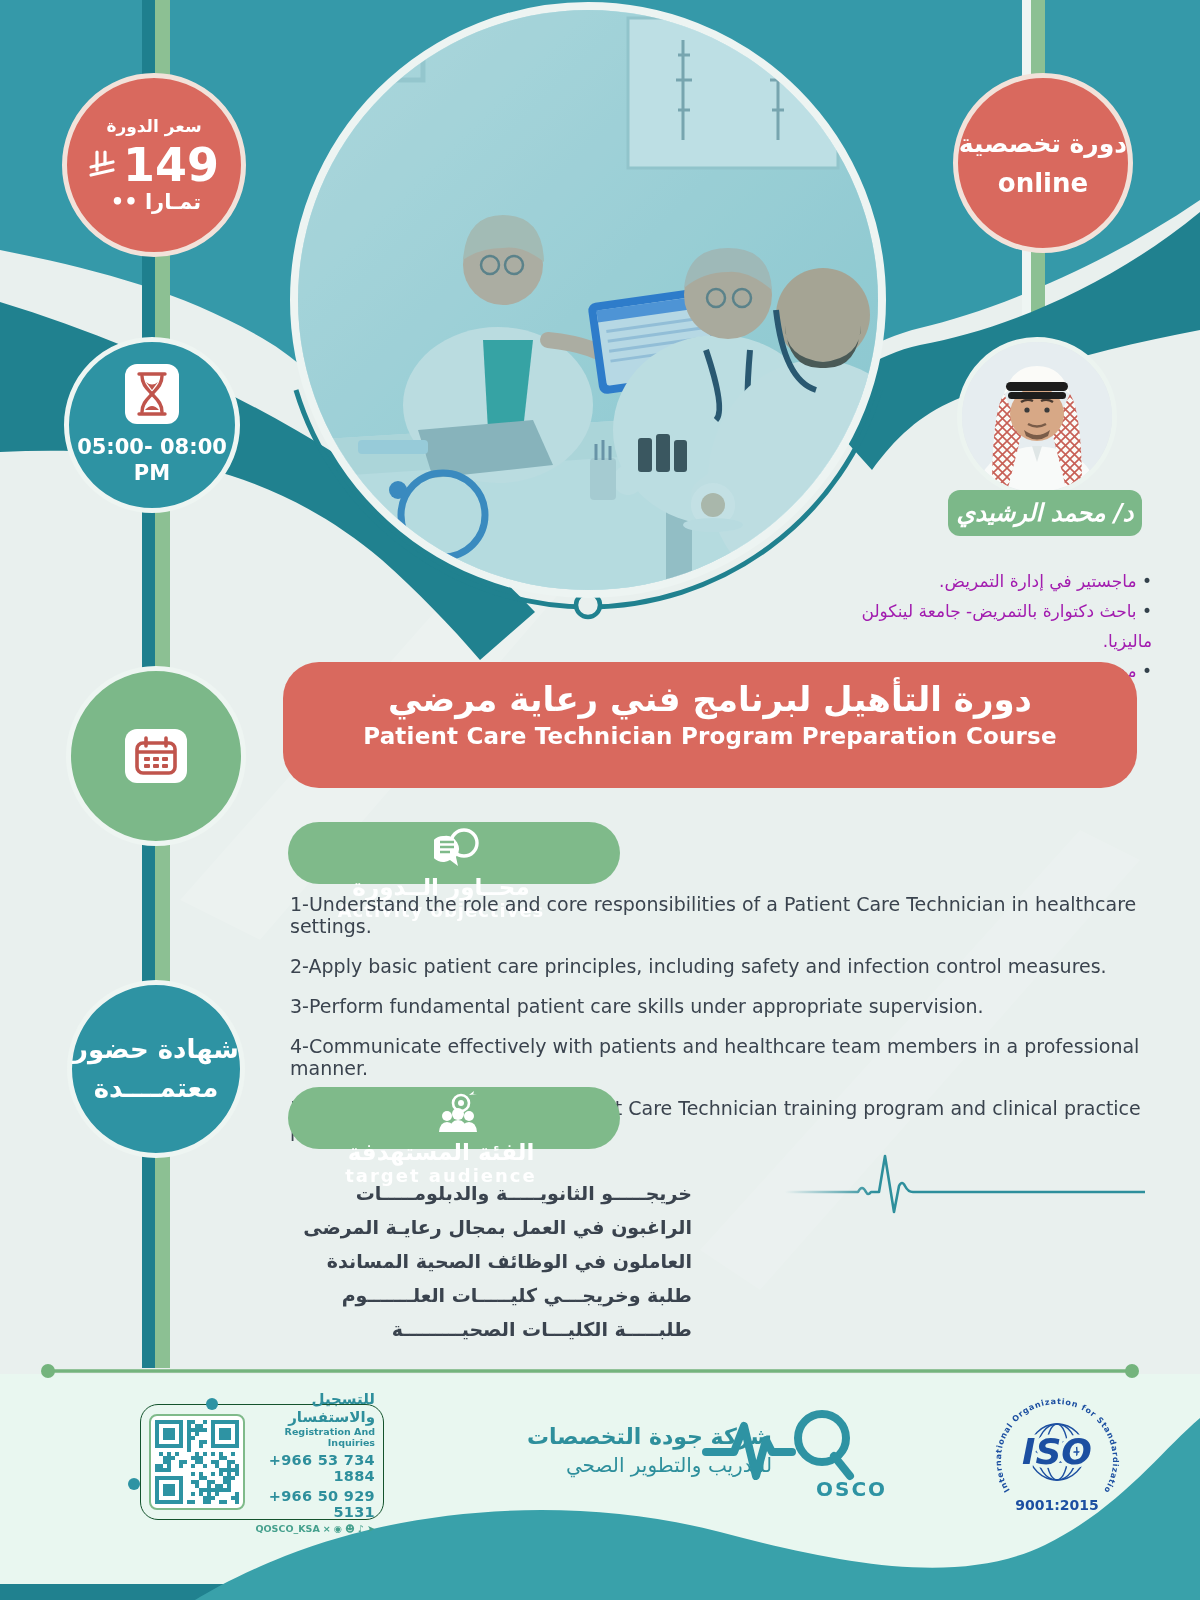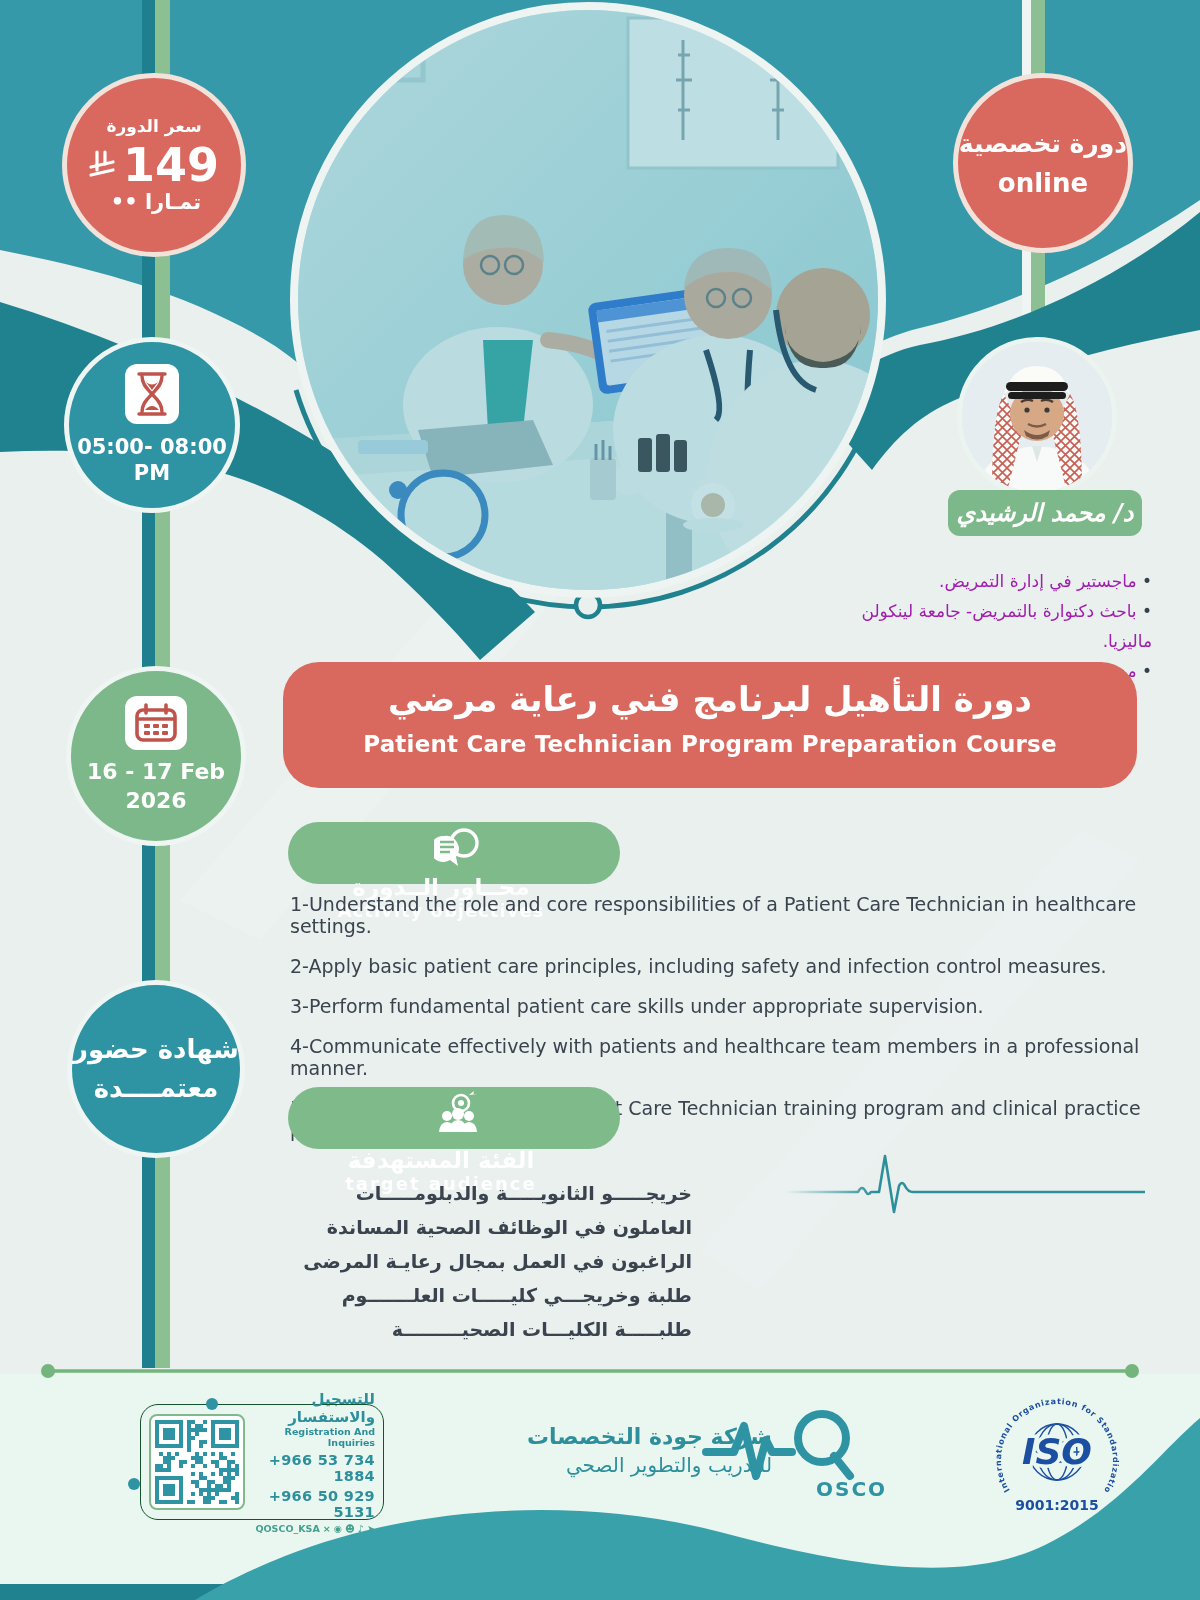--- a/index.html
+++ b/index.html
@@ -31,29 +31,29 @@
   
   #photo-circle{left:290px;top:2px;width:596px;height:596px;border:8px solid #edf4f2;border-radius:50%;overflow:hidden;z-index:2;background:#bfe0e5;}
   
   #instructor-photo{left:957px;top:337px;width:160px;height:160px;border:5px solid #ecf4f0;border-radius:50%;overflow:hidden;z-index:3;background:#e3eaec;}
   #instructor-name{left:948px;top:490px;width:194px;height:46px;background:#7cb889;border-radius:12px;color:#fff;font-size:24px;font-weight:bold;display:flex;align-items:center;justify-content:center;z-index:3;font-style:italic;}
   #instructor-quals{left:830px;top:566px;width:322px;direction:rtl;text-align:right;color:#a21caf;font-size:17px;line-height:30px;z-index:3;}
   #instructor-quals div::before{content:"•  ";color:#33414b;}
   
   #title-banner{left:283px;top:662px;width:854px;height:126px;background:#d9695e;border-radius:36px;color:#fff;text-align:center;z-index:3;}
   #title-ar{font-size:34px;font-weight:bold;margin-top:17px;}
-  #title-en{font-size:23px;font-weight:bold;margin-top:12px;letter-spacing:.2px;}
+  #title-en{font-size:23px;font-weight:bold;margin-top:4px;letter-spacing:.2px;}
   
   .pill{height:62px;background:#7fba8a;border-radius:31px;display:flex;align-items:center;color:#fff;z-index:3;flex-direction:column;}
   .pill .picon{width:52px;height:52px;margin-left:8px;flex:0 0 auto;display:flex;align-items:center;justify-content:center;}
   .pill .ptxt{flex:1;text-align:center;padding-right:26px;}
   .pill .ptxt .ar{font-size:23px;font-weight:bold;line-height:1.15;}
   .pill .ptxt .en{font-size:18px;font-weight:bold;letter-spacing:1px;}
   #objectives-pill{left:288px;top:822px;width:332px;}
-  #audience-pill{left:288px;top:1087px;width:332px;gap:8px;}
+  #audience-pill{left:288px;top:1087px;width:332px;}
   
   #objectives-list{left:290px;top:893px;width:858px;color:#3a434e;font-size:19px;z-index:3;}
   #objectives-list div{margin-bottom:18px;}
   #audience-list{left:290px;top:1176px;width:402px;direction:rtl;text-align:right;color:#3a434e;font-size:19px;font-weight:bold;line-height:34px;z-index:3;}
   
   #contact-card{left:140px;top:1404px;width:244px;height:116px;border:1px solid #14532d;border-radius:18px;display:flex;align-items:center;z-index:3;}
   #qr-box{width:92px;height:92px;margin-left:8px;background:#fff;border:2px solid #7fba8a;border-radius:8px;display:flex;align-items:center;justify-content:center;flex:0 0 auto;}
   #contact-texts{flex:1;text-align:right;padding:0 8px 0 4px;color:#2e8f9c;direction:rtl;}
   .ct-ar{font-size:15px;font-weight:bold;}
   .ct-en{font-size:9.5px;font-weight:bold;direction:ltr;}
@@ -223,24 +223,20 @@
         <path d="M13,3 v8 M33,3 v8" stroke="#c0544c" stroke-width="3.6" stroke-linecap="round"></path>
         <g fill="#c0544c">
           <rect x="11" y="22" width="6" height="4" rx="1"></rect>
             <rect x="20" y="22" width="6" height="4" rx="1"></rect>
             <rect x="29" y="22" width="6" height="4" rx="1"></rect>
           <rect x="11" y="29" width="6" height="4" rx="1"></rect>
             <rect x="20" y="29" width="6" height="4" rx="1"></rect>
             <rect x="29" y="29" width="6" height="4" rx="1"></rect>
         </g>
       </svg>
-    </div>
-    <div class="date-text">
-      <span>16 - 17 Feb</span><br>
-      <span>2026</span>
     </div>
   </div>
 
   <div class="abs circle tealc" style="left:67px;top:980px;width:178px;height:178px;">
     <div class="cert-text" dir="rtl">
       <span>شهادة حضور</span><br>
       <span>معتمــــدة</span>
     </div>
   </div>
 
@@ -321,22 +317,22 @@
         </g>
       </svg>
     </span>
     <span class="ptxt">
       <div class="ar" dir="rtl">الفئة المستهدفة</div>
       <div class="en" style="letter-spacing:2px;">target audience</div>
     </span>
   </div>
   <div class="abs" id="audience-list">
     <div>خريجـــــو الثانويـــــة والدبلومـــــات</div>
+    <div>الراغبون في العمل بمجال رعايـة المرضى</div>
     <div>العاملون في الوظائف الصحية المساندة</div>
-    <div>الراغبون في العمل بمجال رعايـة المرضى</div>
     <div>طلبة وخريجـــي كليـــــات العلـــــــوم</div>
     <div>طلبـــــة الكليـــات الصحيـــــــــة</div>
   </div>
 
   <svg class="abs" id="ecg" width="370" height="80" viewBox="0 0 370 80">
     <defs>
       <linearGradient id="fade" x1="0" y1="0" x2="1" y2="0">
         <stop offset="0" stop-color="#2e8f9c" stop-opacity="0"></stop>
         <stop offset="0.25" stop-color="#2e8f9c" stop-opacity="1"></stop>
         <stop offset="1" stop-color="#2e8f9c"></stop>

